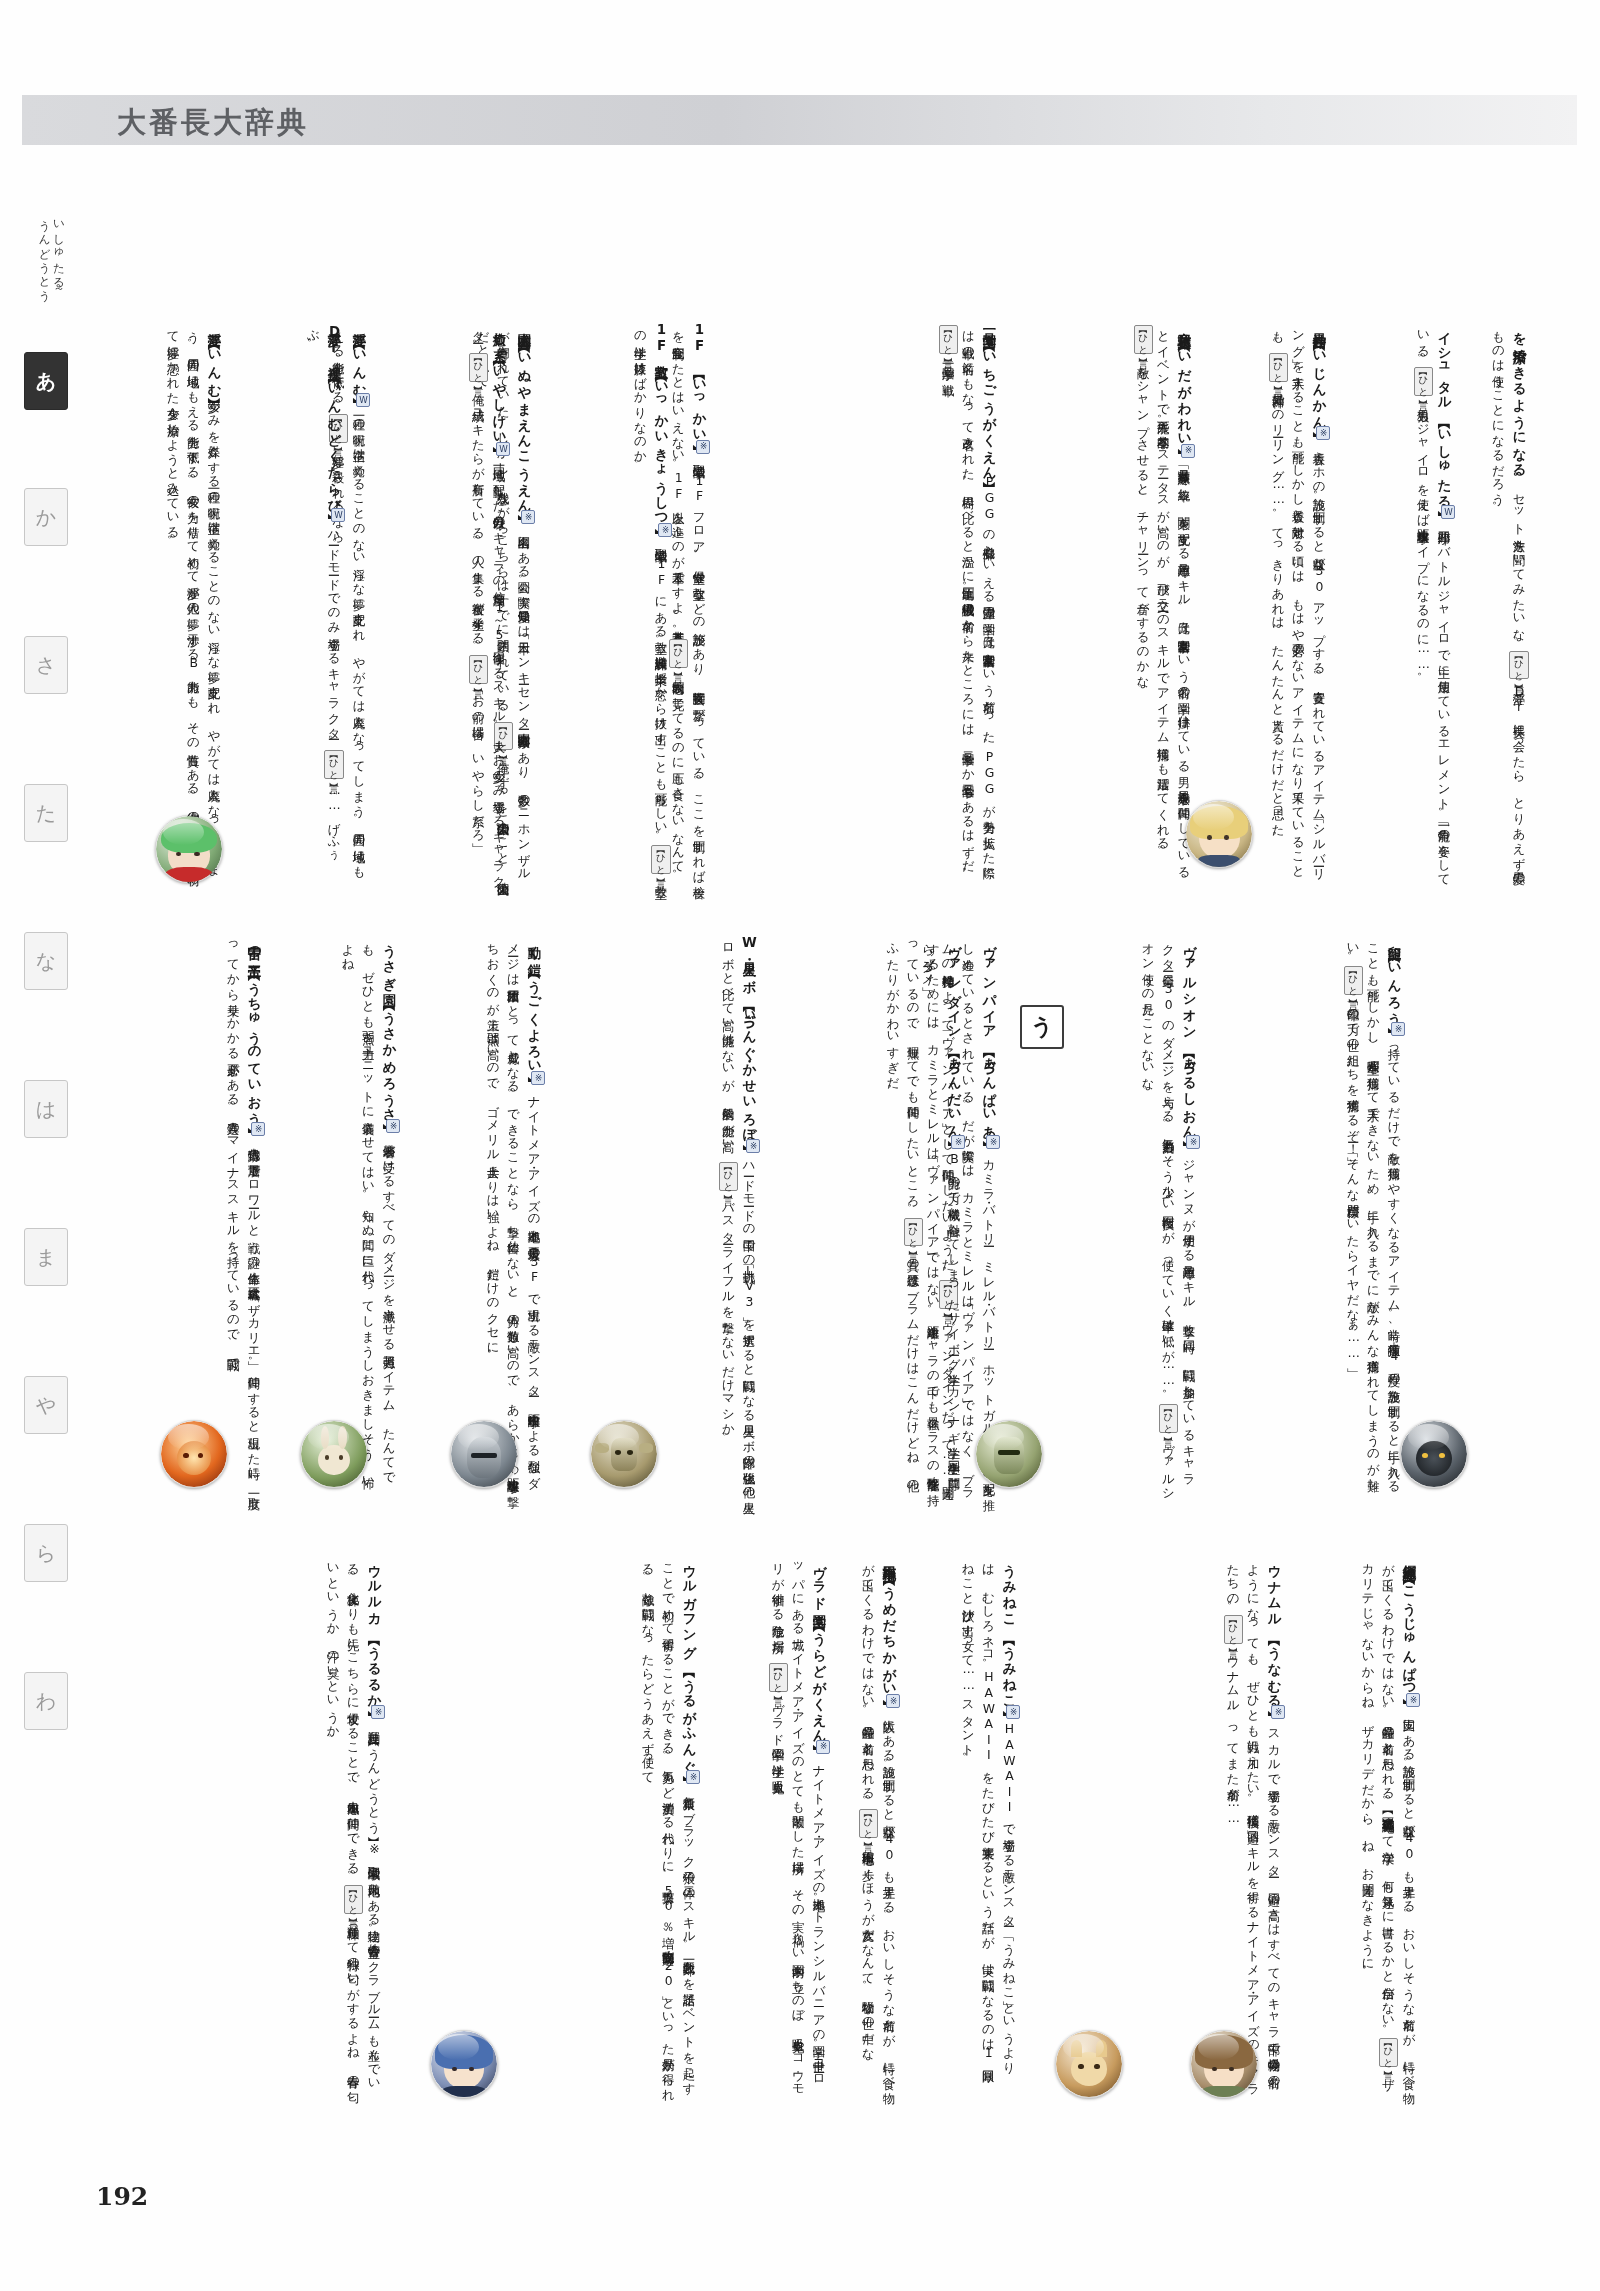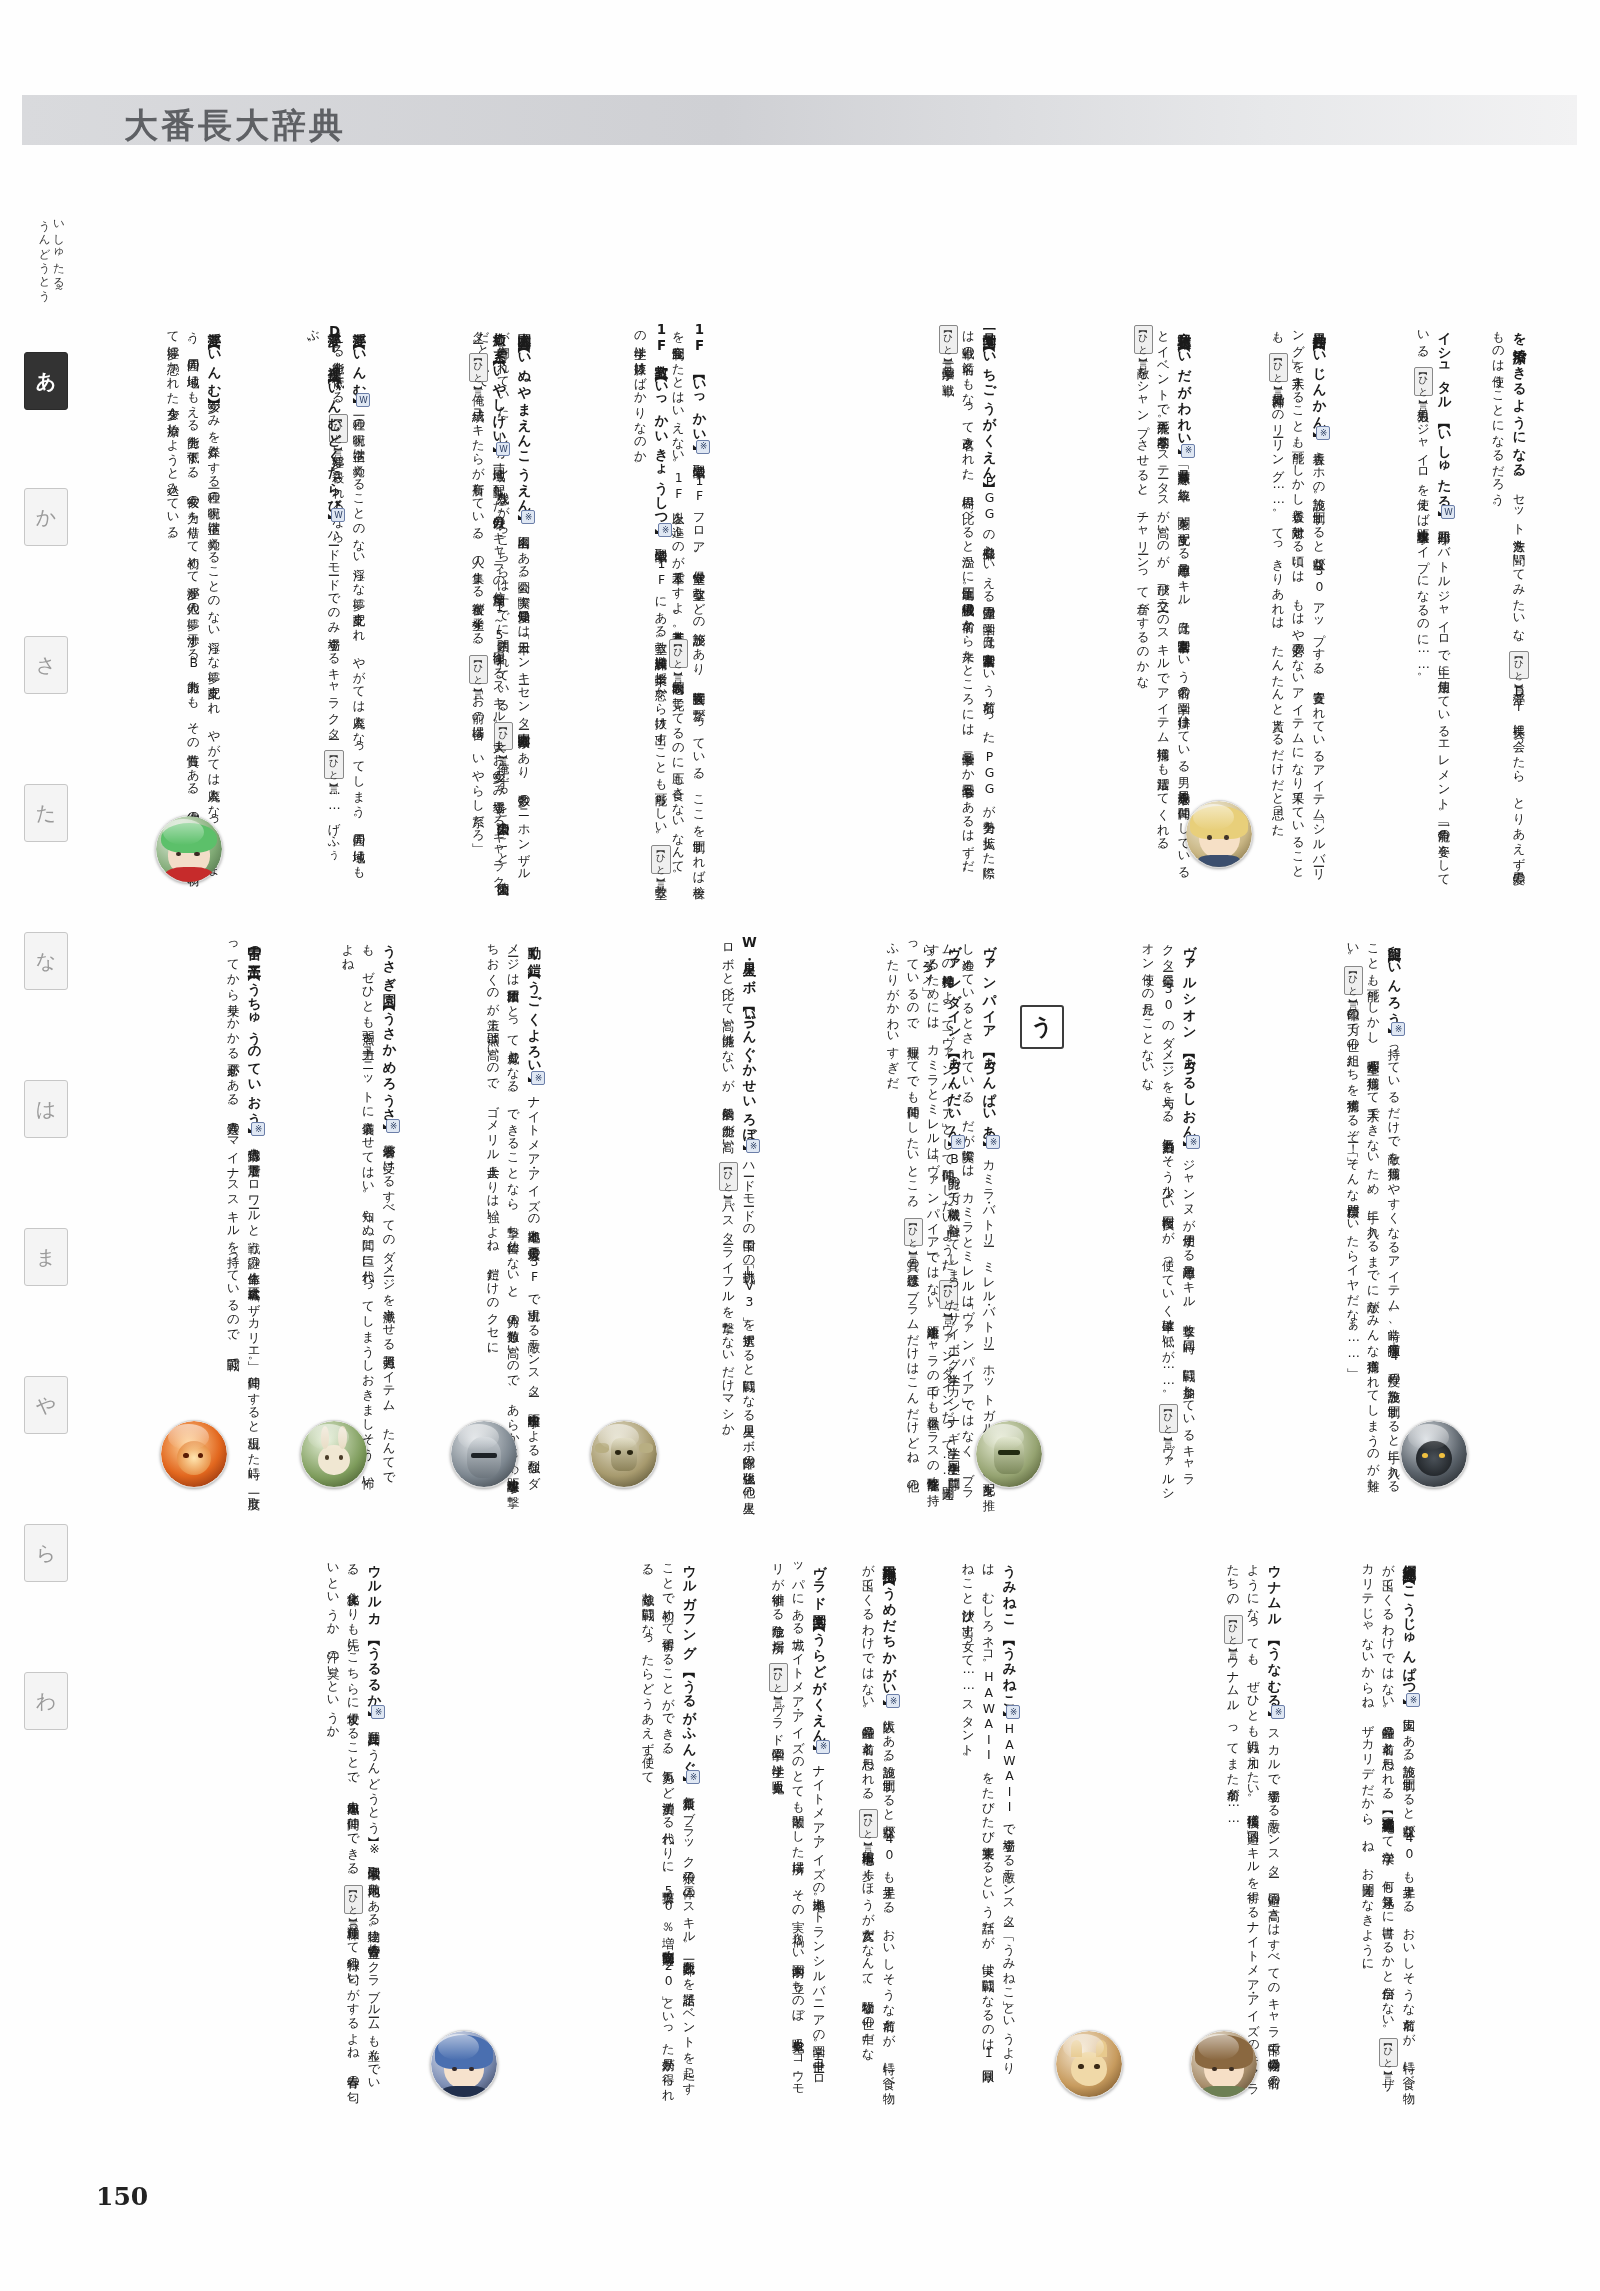--- a/index.html
+++ b/index.html
@@ -24,23 +24,23 @@
   .header-bar {
     position: absolute;
     left: 22px;
     top: 95px;
     width: 1555px;
     height: 50px;
     background: linear-gradient(to right, #d9dadd 0%, #cfd0d4 45%, #e7e8ea 80%, #f2f2f3 100%);
   }
   .header-title {
     position: absolute;
-    left: 124px;
+    left: 117px;
     top: 103px;
-    font-size: 34px;
+    font-size: 29px;
     font-weight: bold;
     color: #5e6064;
     letter-spacing: 3px;
     font-family: "DejaVu Serif", "Liberation Serif", serif;
   }
   .rail-label {
     position: absolute;
     left: 26px;
     top: 212px;
     width: 40px;
@@ -311,14 +311,14 @@
         <div class="inner" style="background: radial-gradient(circle at 36% 28%, rgb(242, 236, 224), rgb(169, 143, 109) 58%, rgb(70, 53, 31) 100%);"></div>
         <div class="face" style="left:20%;top:28%;width:60%;height:60%;background:#f6dfc6;border-radius:50%;"></div>
         <div class="face" style="left:6%;top:6%;width:88%;height:52%;background:#8a6840;border-radius:50% 50% 30% 30%;"></div>
         <div class="face" style="left:32%;top:54%;width:7%;height:7%;background:#3b2d22;border-radius:50%;"></div>
         <div class="face" style="left:58%;top:54%;width:7%;height:7%;background:#3b2d22;border-radius:50%;"></div>
         <div class="face" style="left:16%;top:84%;width:68%;height:24%;background:#6d7f53;border-radius:30% 30% 0 0;"></div>
         <div class="gloss"></div>
       </div>
     </div>
 
-  <div class="page-number">150</div>
+  <div class="page-number">192</div>
 </div>
 
 </body></html>

